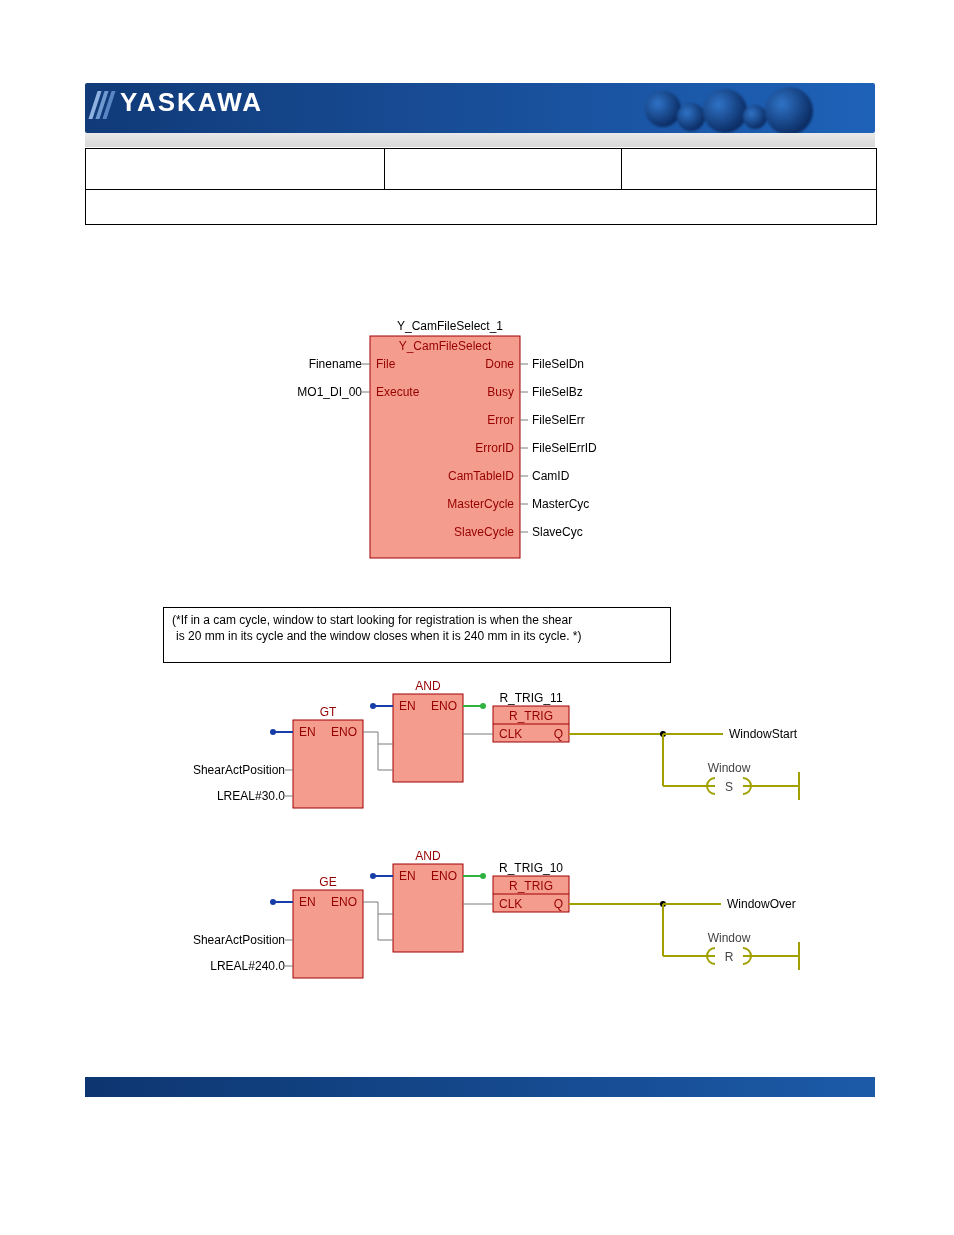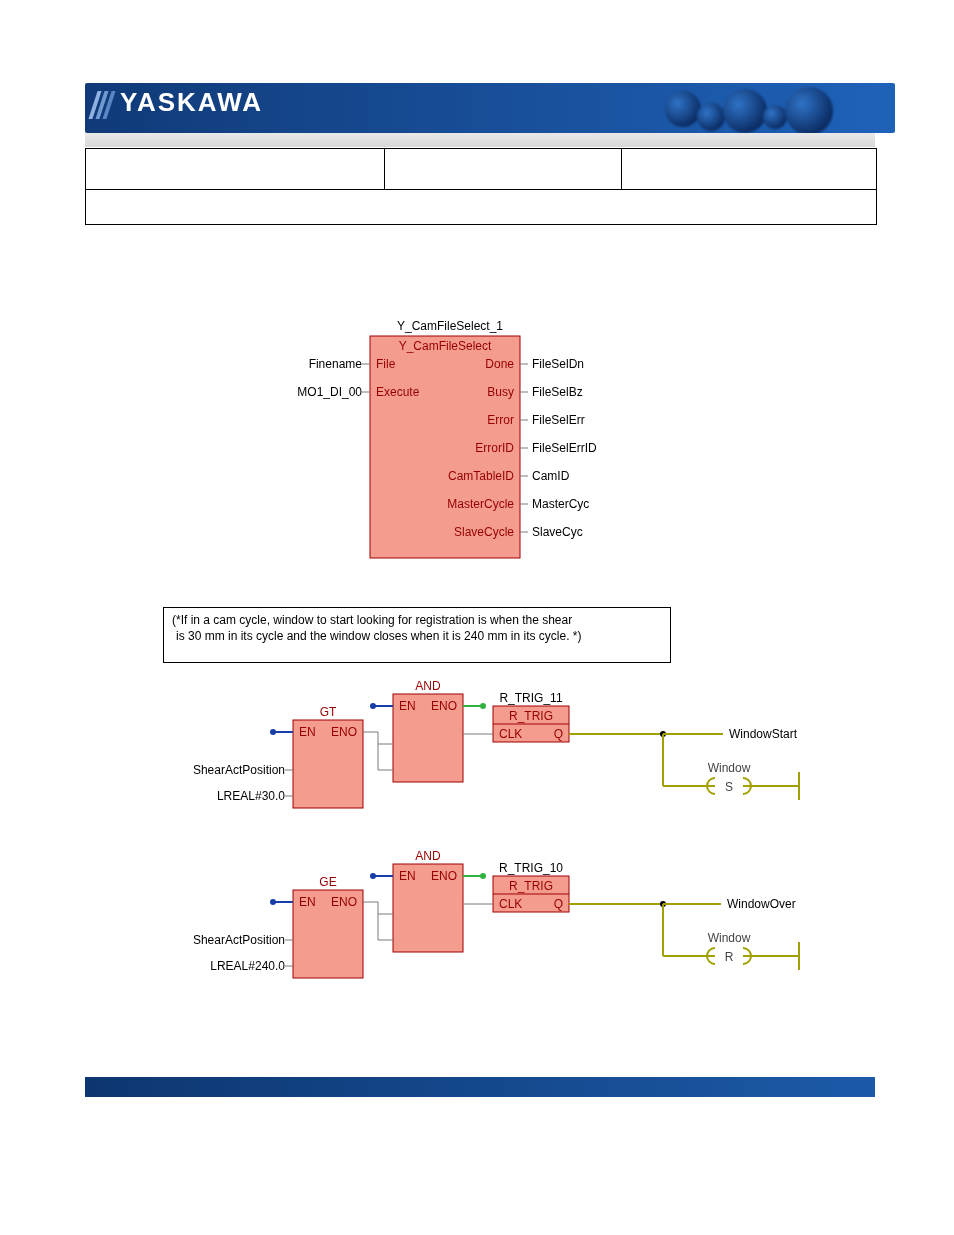--- a/index.html
+++ b/index.html
@@ -18,21 +18,20 @@
   }
   
   .banner {
     position: absolute;
     left: 85px;
     top: 83px;
     width: 790px;
     height: 50px;
     background: linear-gradient(90deg, #103a78 0%, #174a92 40%, #1e62b8 100%);
     border-radius: 2px;
-    padding-left: 20px;
   }
   .banner .brand {
     position: absolute;
     left: 35px;
     top: 4px;
     color: #ffffff;
     font-weight: bold;
     font-size: 26px;
     letter-spacing: 2px;
     font-family: Arial, sans-serif;
@@ -229,21 +228,21 @@
     </g>
     <g>
       <text class="blockLabel lblR" x="244" y="220" text-anchor="end">SlaveCycle</text>
       <line class="wireGray" x1="250" y1="216" x2="258" y2="216"></line>
       <text class="lbl" x="262" y="220">SlaveCyc</text>
     </g>
   </svg>
 
   <div class="commentBox">
     <div>(*If in a cam cycle, window to start looking for registration is when the shear</div>
-    <div style="padding-left:4px;">is 30 mm in its cycle and the window closes when it is 240 mm in its cycle. *)</div>
+    <div style="padding-left:4px;">is 20 mm in its cycle and the window closes when it is 240 mm in its cycle. *)</div>
   </div>
 
   <svg class="diagram" style="left:163px; top:678px; width:660px; height:160px;">
 
     <rect class="blockRect" x="130" y="42" width="70" height="88"></rect>
     <text class="blockLabel" x="165" y="38" text-anchor="middle">GT</text>
     <text class="blockLabel" x="136" y="58">EN</text>
     <text class="blockLabel" x="194" y="58" text-anchor="end">ENO</text>
 
     <line class="wireBlue" x1="110" y1="54" x2="130" y2="54"></line>

